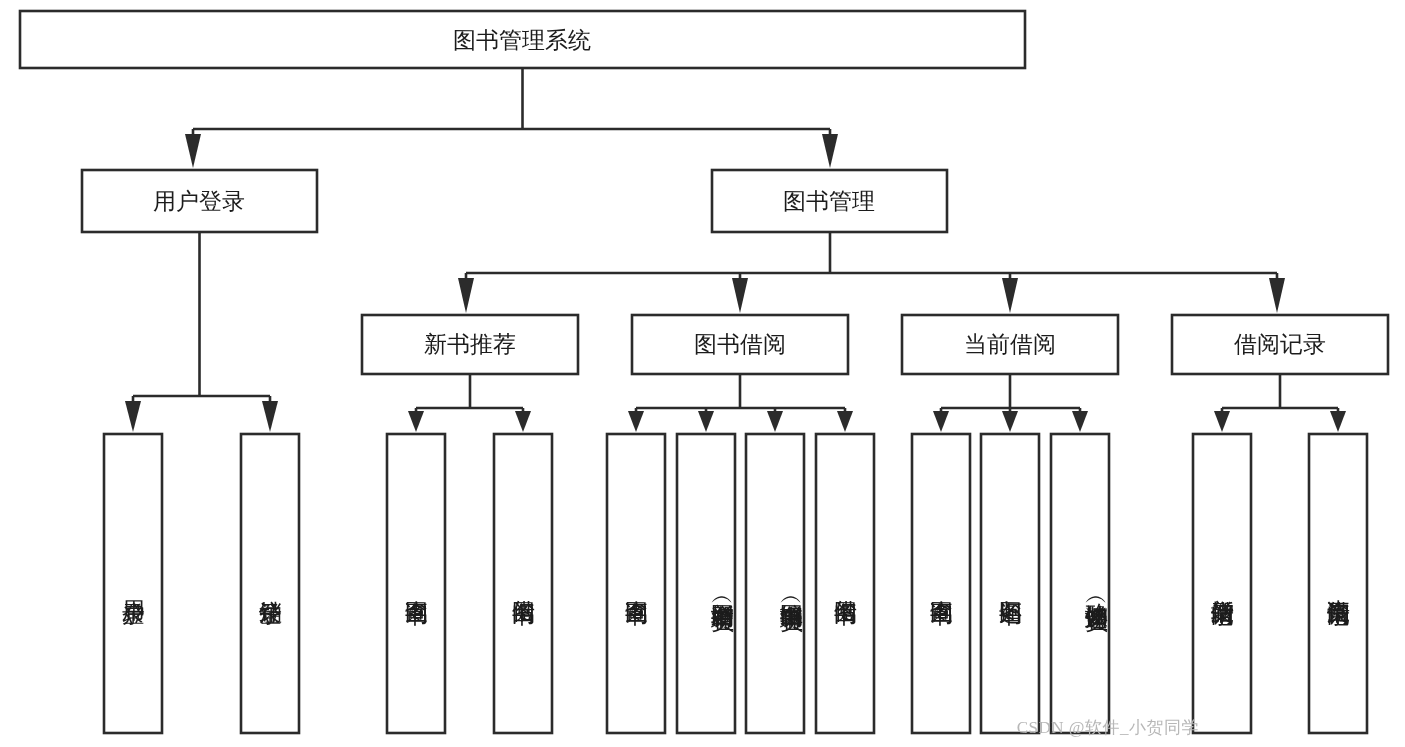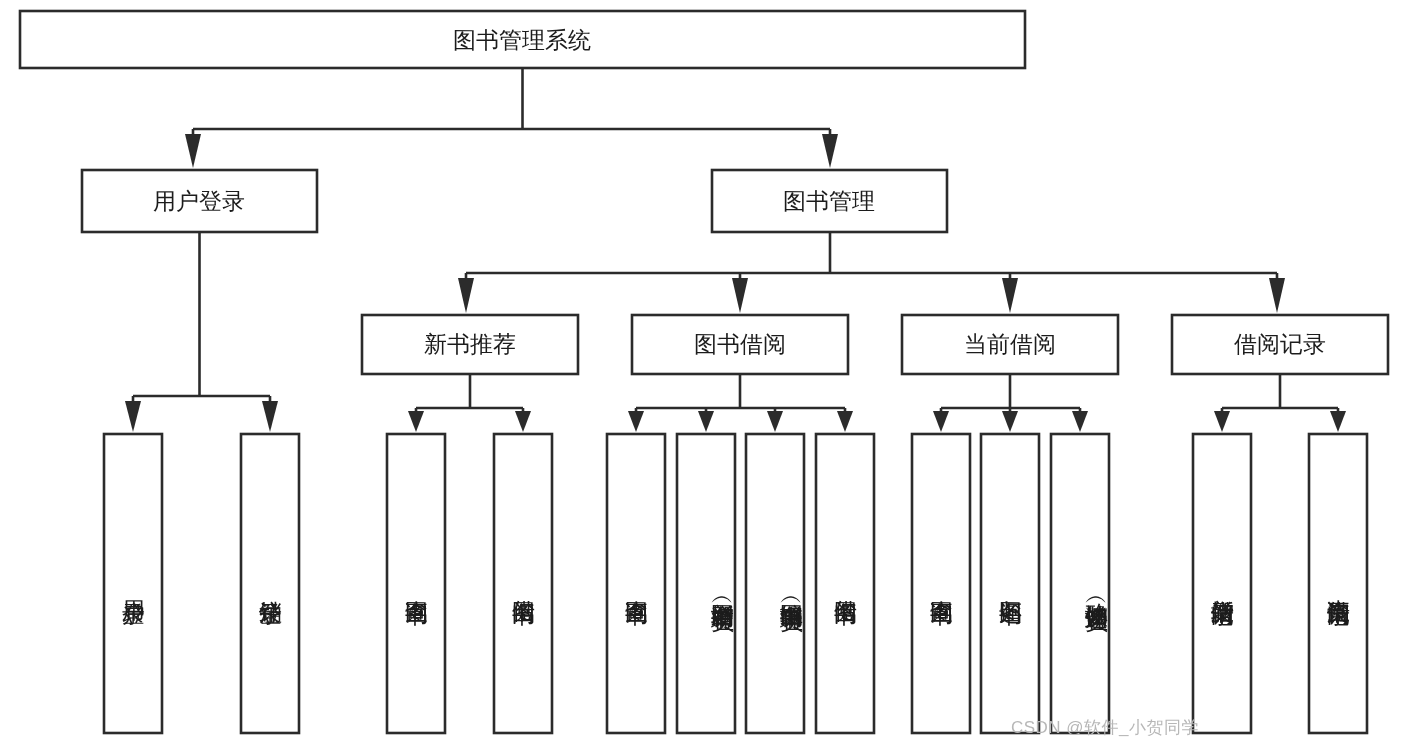--- a/index.html
+++ b/index.html
@@ -63,21 +63,21 @@
     align-items: center;
     justify-content: center;
     white-space: nowrap;
     pointer-events: none;
     user-select: none;
   }
   .watermark {
     position: absolute;
     right: 14px;
     bottom: 8px;
-    font-family: Liberation Sans, sans-serif;
+    font-family: Liberation Serif, serif;
     font-size: 17px;
     color: #b7b7b7;
     letter-spacing: 0.5px;
     white-space: nowrap;
     user-select: none;
   }
 </style>
 </head>
 <body>
 

